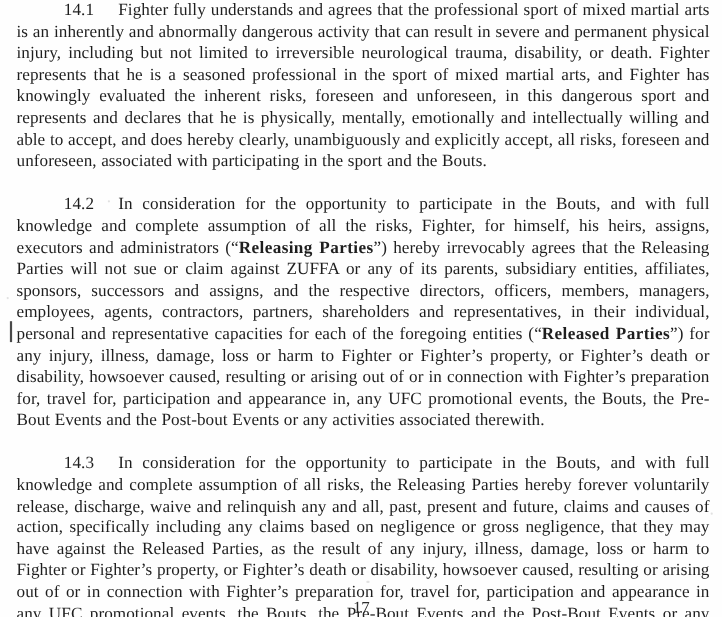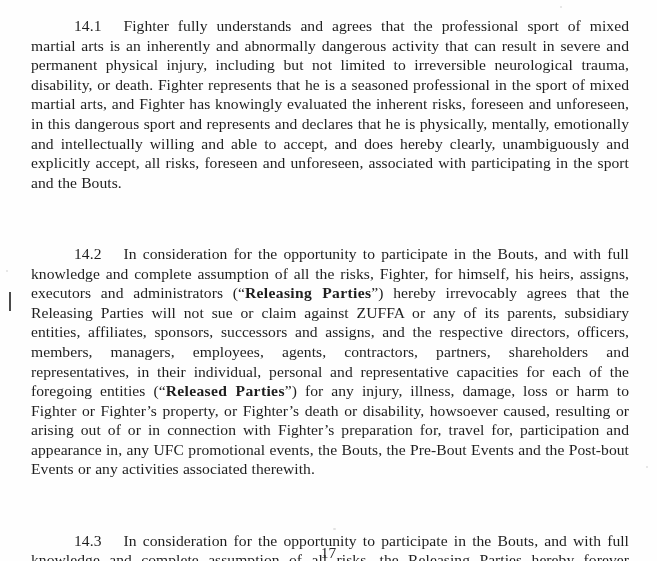--- a/index.html
+++ b/index.html
@@ -25,21 +25,21 @@
   }
 
   .body-text {
     position: absolute;
     left: 15px;
     top: 0px;
     width: 630px;
   }
 
   p.para {
-    margin: 16px;
+    margin: 0;
     text-align: justify;
     text-justify: inter-word;
     font-size: 15.6px;
     line-height: 19.6px;
     letter-spacing: 0.05px;
     word-spacing: 0.2px;
     color: #1e1e1e;
   }
 
   p.para .indent {

